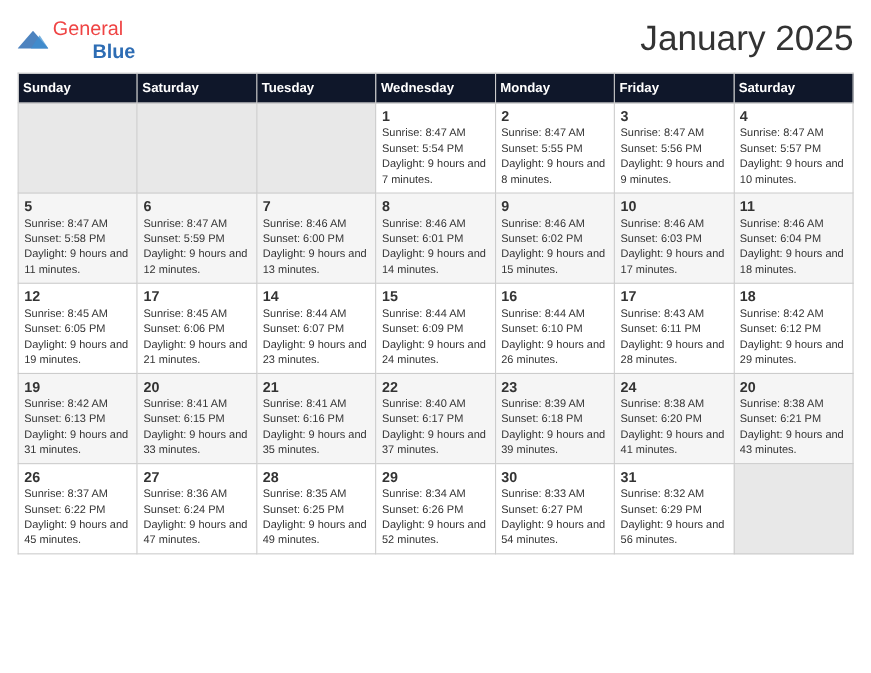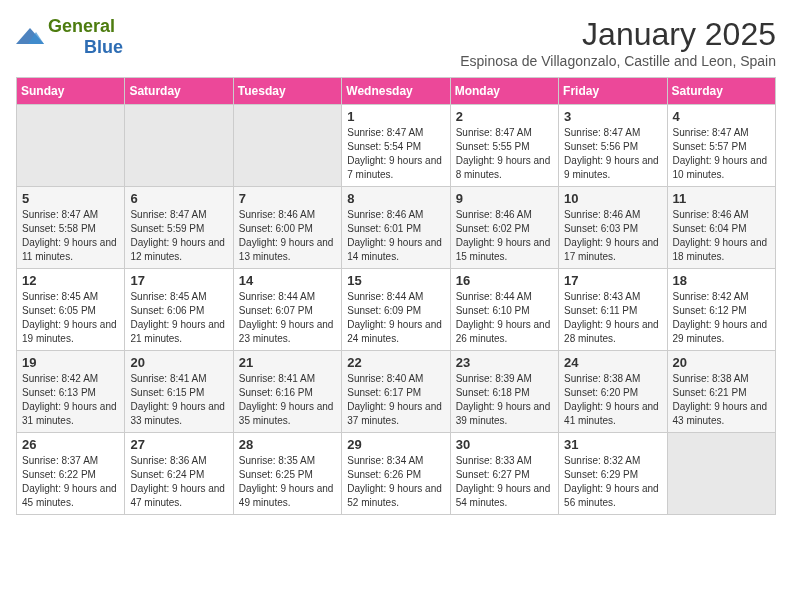--- a/index.html
+++ b/index.html
@@ -16,22 +16,22 @@
       justify-content: space-between;
       margin-bottom: 4px;
     }
     .logo {
       display: flex;
       align-items: center;
       gap: 4px;
     }
     .logo-text-general {
       font-size: 18px;
-      font-weight: bold;
-      color: #4d7c0f;
+      font-weight: normal;
+      color: #ef4444;
     }
     .logo-text-blue {
       font-size: 18px;
       font-weight: bold;
       color: #2e6db4;
       margin-left: 36px;
     }
     .logo-icon {
       width: 28px;
       height: 22px;
@@ -47,21 +47,21 @@
     .subtitle {
       font-size: 14px;
       color: #555;
     }
     .calendar {
       width: 100%;
       border-collapse: collapse;
       margin-top: 8px;
     }
     .calendar th {
-      background: #ec4899;
+      background: #0f172a;
       color: #fff;
       font-size: 12px;
       font-weight: bold;
       padding: 6px 4px;
       text-align: left;
       border: 1px solid #ccc;
     }
     .calendar td {
       border: 1px solid #ccc;
       vertical-align: top;
@@ -98,21 +98,20 @@
       <polygon points="14,2 28,18 0,18" fill="#2e6db4" opacity="0.85"></polygon>
       <polygon points="20,6 28,18 12,18" fill="#3a8fd1" opacity="0.7"></polygon>
     </svg>
     <div>
       <span class="logo-text-general">General</span><br>
       <span class="logo-text-blue">Blue</span>
     </div>
   </div>
   <div class="title-area">
     <div class="month-title">January 2025</div>
-    <div class="subtitle">Espinosa de Villagonzalo, Castille and Leon, Spain</div>
   </div>
 </div>
 
 <table class="calendar">
   <thead>
     <tr>
       <th>Sunday</th>
       <th>Saturday</th>
       <th>Tuesday</th>
       <th>Wednesday</th>

